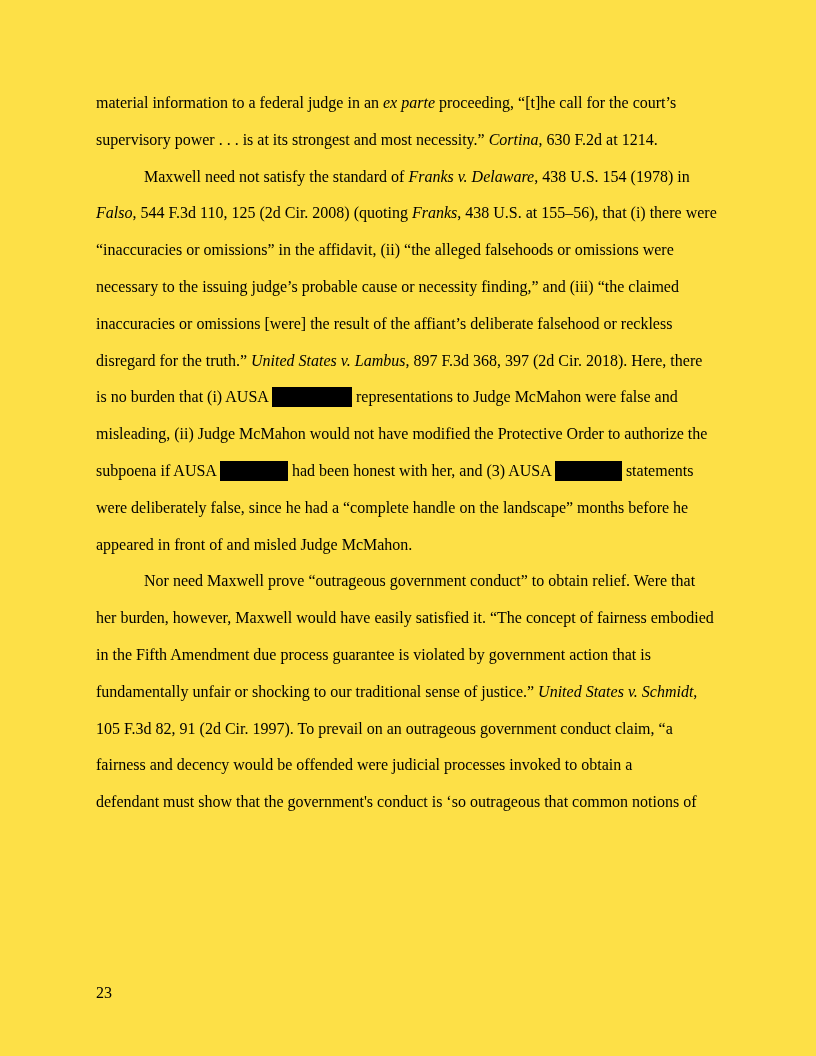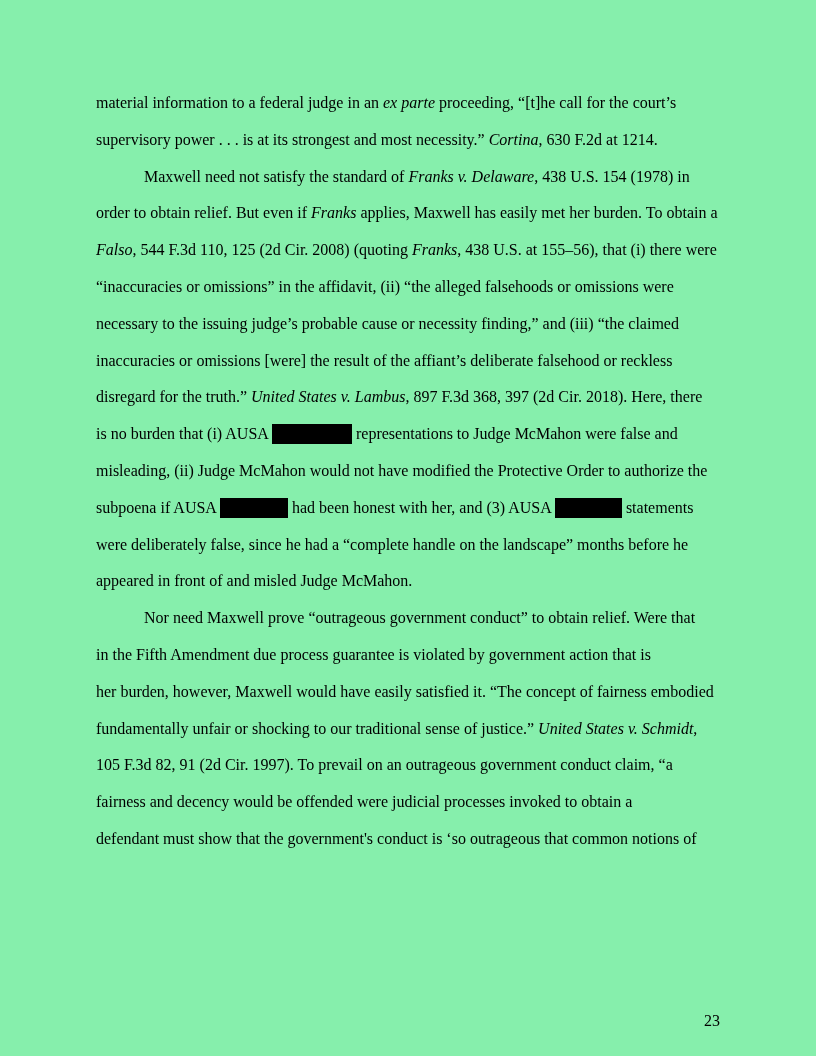--- a/index.html
+++ b/index.html
@@ -4,21 +4,21 @@
 <style>
   html, body {
     margin: 0;
     padding: 0;
     background: #ffffff;
   }
   .page {
     position: relative;
     width: 816px;
     height: 1056px;
-    background: #86efac;
+    background: #fde047;
     color: #000000;
     font-family: "Liberation Serif", "DejaVu Serif", serif;
     overflow: hidden;
   }
   .content {
     position: absolute;
     left: 96px;
     top: 85px;
     width: 624px;
   }
@@ -37,47 +37,45 @@
     display: inline-block;
     background: #000000;
     height: 20px;
     vertical-align: -5px;
   }
   .footer {
     position: absolute;
     left: 96px;
     width: 624px;
     top: 983px;
-    text-align: right;
+    text-align: left;
     font-size: 16px;
     line-height: 20px;
-    margin-top: 28px;
   }
 </style>
 </head>
 <body>
 
 <div class="page">
   <div class="content" id="doc-content">
       <div class="line"><span>material information to a federal judge in an </span><em>ex parte</em><span> proceeding, “[t]he call for the court’s</span></div>
       <div class="line"><span>supervisory power . . . is at its strongest and most necessity.” </span><em>Cortina</em><span>, 630 F.2d at 1214.</span></div>
       <div class="line indent"><span>Maxwell need not satisfy the standard of </span><em>Franks v. Delaware</em><span>, 438 U.S. 154 (1978) in</span></div>
-      <div class="line"><span>order to obtain relief. But even if </span><em>Franks</em><span> applies, Maxwell has easily met her burden. To obtain a</span></div>
       <div class="line"><em>Falso</em><span>, 544 F.3d 110, 125 (2d Cir. 2008) (quoting </span><em>Franks</em><span>, 438 U.S. at 155–56), that (i) there were</span></div>
       <div class="line"><span>“inaccuracies or omissions” in the affidavit, (ii) “the alleged falsehoods or omissions were</span></div>
       <div class="line"><span>necessary to the issuing judge’s probable cause or necessity finding,” and (iii) “the claimed</span></div>
       <div class="line"><span>inaccuracies or omissions [were] the result of the affiant’s deliberate falsehood or reckless</span></div>
       <div class="line"><span>disregard for the truth.” </span><em>United States v. Lambus</em><span>, 897 F.3d 368, 397 (2d Cir. 2018). Here, there</span></div>
       <div class="line"><span>is no burden that (i) AUSA </span><span class="redaction" style="width: 80px; background: rgb(0, 0, 0);"></span><span> representations to Judge McMahon were false and</span></div>
       <div class="line"><span>misleading, (ii) Judge McMahon would not have modified the Protective Order to authorize the</span></div>
       <div class="line"><span>subpoena if AUSA </span><span class="redaction" style="width: 68px; background: rgb(0, 0, 0);"></span><span> had been honest with her, and (3) AUSA </span><span class="redaction" style="width: 67px; background: rgb(0, 0, 0);"></span><span> statements</span></div>
       <div class="line"><span>were deliberately false, since he had a “complete handle on the landscape” months before he</span></div>
       <div class="line"><span>appeared in front of and misled Judge McMahon.</span></div>
       <div class="line indent"><span>Nor need Maxwell prove “outrageous government conduct” to obtain relief. Were that</span></div>
+      <div class="line"><span>her burden, however, Maxwell would have easily satisfied it. “The concept of fairness embodied</span></div>
       <div class="line"><span>in the Fifth Amendment due process guarantee is violated by government action that is</span></div>
-      <div class="line"><span>her burden, however, Maxwell would have easily satisfied it. “The concept of fairness embodied</span></div>
       <div class="line"><span>fundamentally unfair or shocking to our traditional sense of justice.” </span><em>United States v. Schmidt</em><span>,</span></div>
       <div class="line"><span>105 F.3d 82, 91 (2d Cir. 1997). To prevail on an outrageous government conduct claim, “a</span></div>
       <div class="line"><span>fairness and decency would be offended were judicial processes invoked to obtain a</span></div>
       <div class="line"><span>defendant must show that the government's conduct is ‘so outrageous that common notions of</span></div>
     </div>
   <div class="footer">23</div>
 </div>
 
 </body></html>

